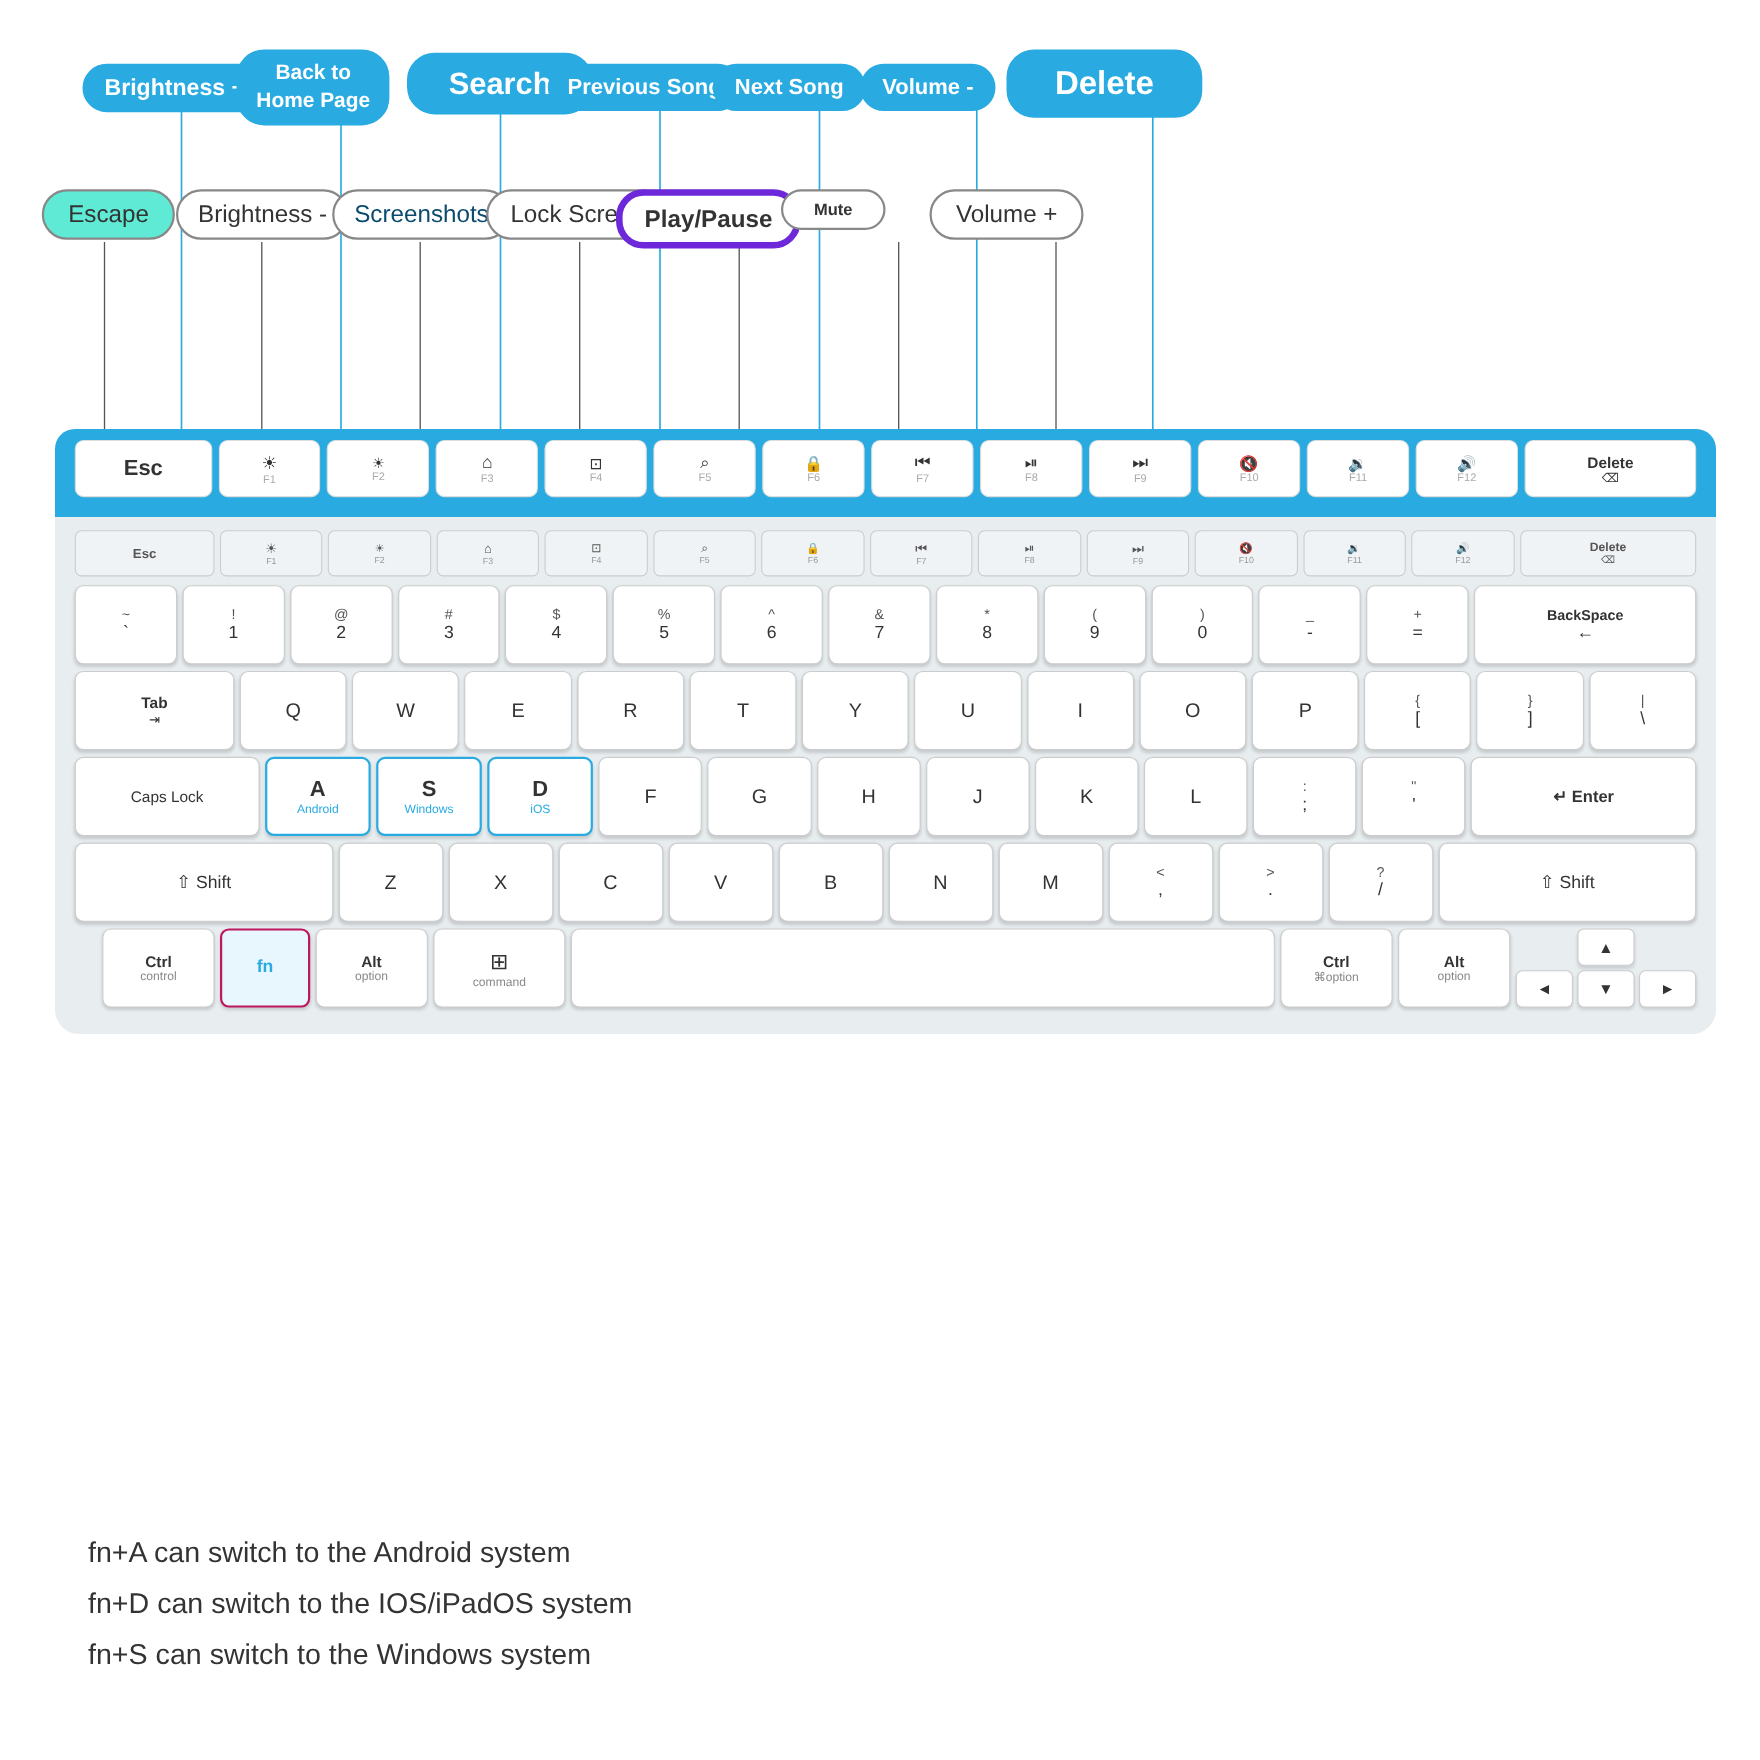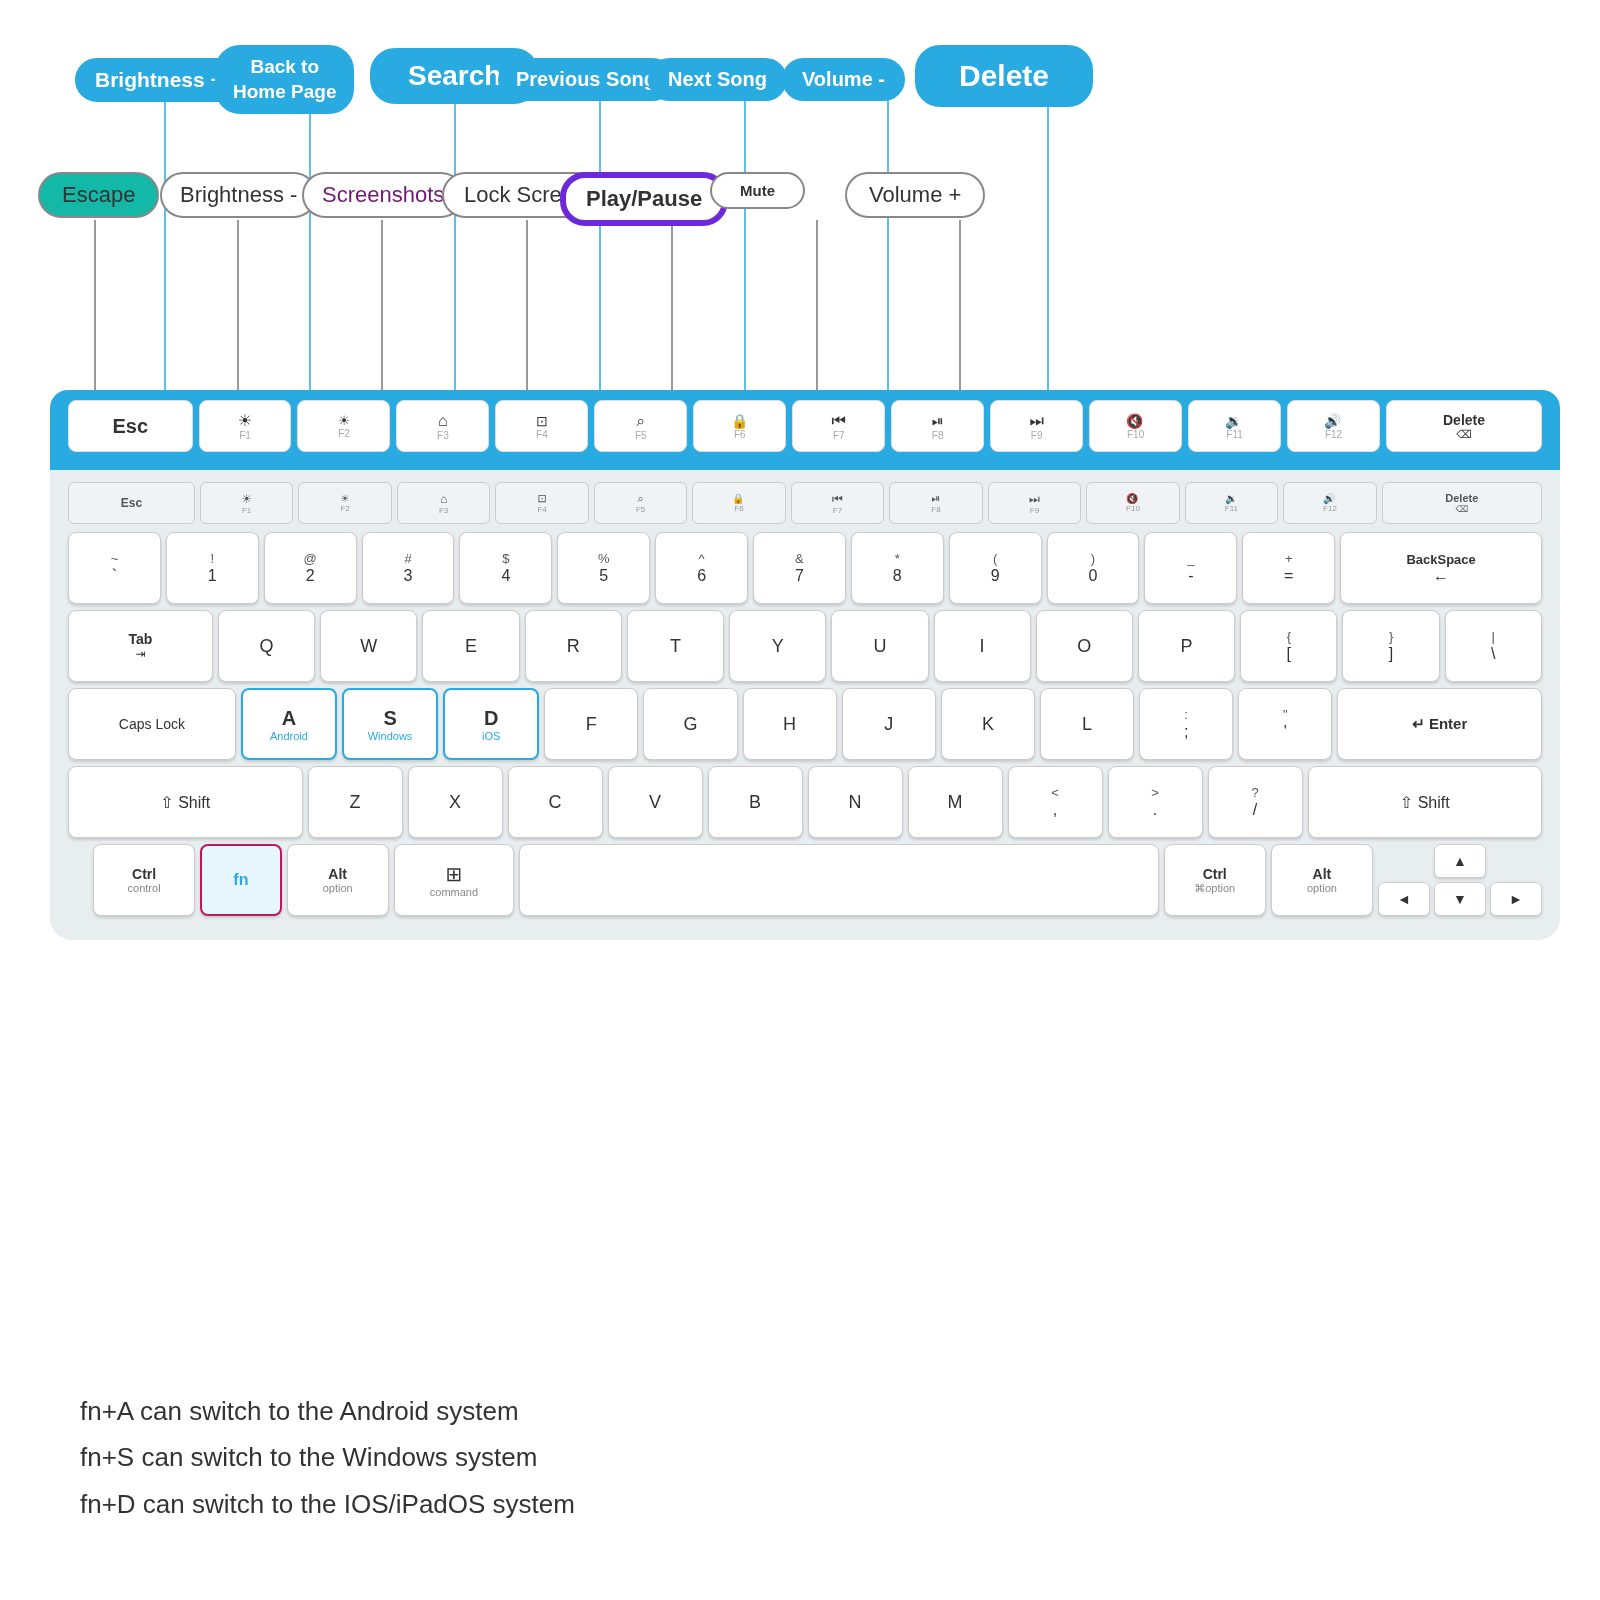--- a/index.html
+++ b/index.html
@@ -255,29 +255,29 @@
   </div>
 
   <div style="position:absolute; top:58px; left:782px; background:#29abe2; color:#fff; border-radius:25px; padding:8px 18px; font-size:20px; font-weight:600; border:2px solid #29abe2; white-space:nowrap;">
     <span>Volume -</span>
   </div>
 
   <div style="position:absolute; top:45px; left:915px; background:#29abe2; color:#fff; border-radius:25px; padding:12px 42px; font-size:30px; font-weight:700; border:2px solid #29abe2;">
     <span>Delete</span>
   </div>
 
-  <div style="position:absolute; top:172px; left:38px; background:#14b8a6; color:#333; border-radius:25px; padding:8px 22px; font-size:22px; font-weight:500; border:2px solid #888; white-space:nowrap;">
+  <div style="position:absolute; top:172px; left:38px; background:#5eead4; color:#333; border-radius:25px; padding:8px 22px; font-size:22px; font-weight:500; border:2px solid #888; white-space:nowrap;">
     <span>Escape</span>
   </div>
 
   <div style="position:absolute; top:172px; left:160px; background:#fff; color:#333; border-radius:25px; padding:8px 18px; font-size:22px; font-weight:500; border:2px solid #888; white-space:nowrap;">
     <span>Brightness -</span>
   </div>
 
-  <div style="position:absolute; top:172px; left:302px; background:#fff; color:#701a75; border-radius:25px; padding:8px 18px; font-size:22px; font-weight:500; border:2px solid #888; white-space:nowrap;">
+  <div style="position:absolute; top:172px; left:302px; background:#fff; color:#0c4a6e; border-radius:25px; padding:8px 18px; font-size:22px; font-weight:500; border:2px solid #888; white-space:nowrap;">
     <span>Screenshots</span>
   </div>
 
   <div style="position:absolute; top:172px; left:442px; background:#fff; color:#333; border-radius:25px; padding:8px 20px; font-size:22px; font-weight:500; border:2px solid #888; white-space:nowrap;">
     <span>Lock Screen</span>
   </div>
 
   <div style="position:absolute; top:172px; left:560px; background:#fff; color:#333; border-radius:25px; padding:8px 20px; font-size:22px; font-weight:600; border:6px solid #6d28d9; white-space:nowrap;">
     <span>Play/Pause</span>
   </div>
@@ -700,17 +700,17 @@
             <div class="arrow-key">►</div>
           </div>
         </div>
       </div>
 
     </div>
   </div>
 
   <div class="bottom-text">
     <div>fn+A can switch to the Android system</div>
+    <div>fn+D can switch to the IOS/iPadOS system</div>
     <div>fn+S can switch to the Windows system</div>
-    <div>fn+D can switch to the IOS/iPadOS system</div>
   </div>
 
 </div>
 
 </body></html>

